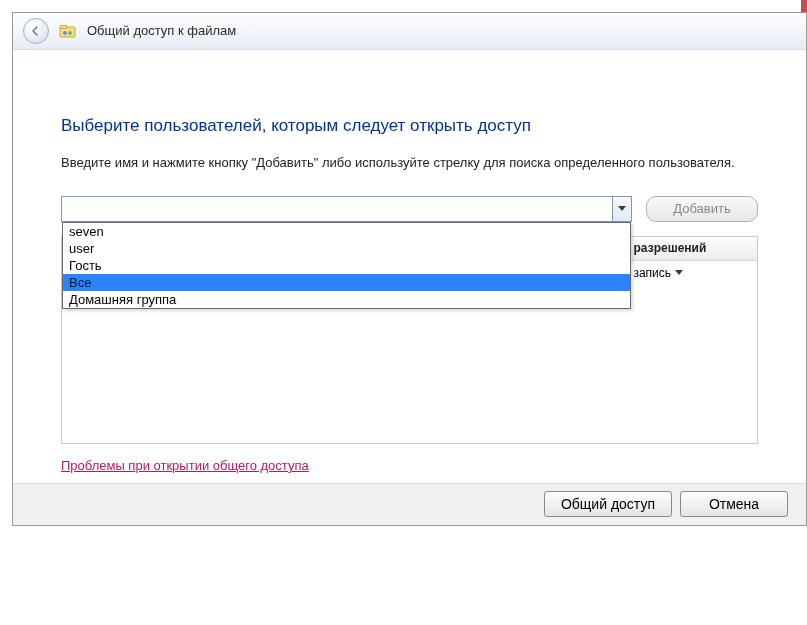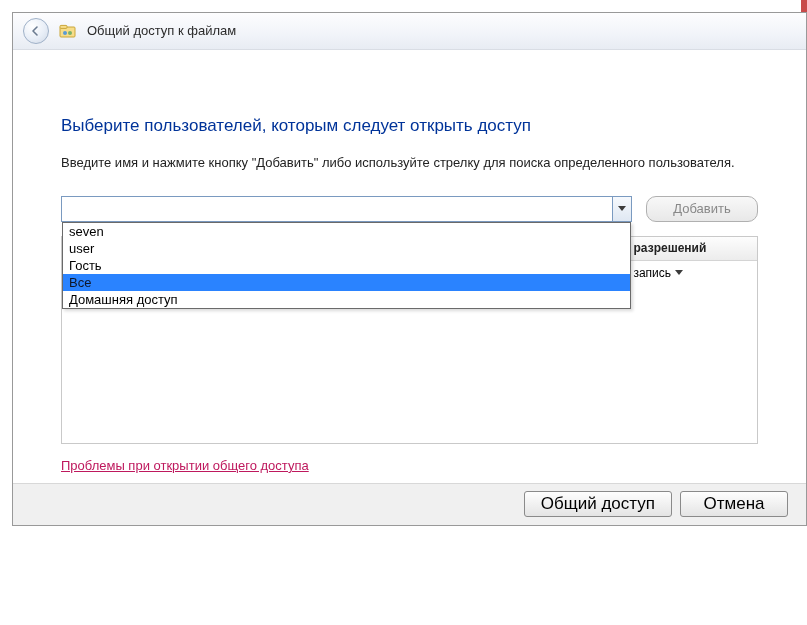--- a/index.html
+++ b/index.html
@@ -189,21 +189,21 @@
     gap: 8px;
   }
   .footer button {
     height: 26px;
     min-width: 108px;
     padding: 0 16px;
     border: 1px solid #8a8a8a;
     border-radius: 3px;
     background: linear-gradient(#fefefe, #e4e4e4);
     font-family: inherit;
-    font-size: 17px;
+    font-size: 14px;
     cursor: pointer;
   }
 </style>
 </head>
 <body>
 
 <div class="outer-edge"></div>
 
 <div class="window">
 
@@ -234,21 +234,21 @@
         <div class="combo-drop">
           <svg width="8" height="5" viewBox="0 0 8 5">
             <path d="M0 0 L4 5 L8 0 Z" fill="#3b3b3b"></path>
           </svg>
         </div>
         <div class="dropdown-list">
           <div class="opt">seven</div>
           <div class="opt">user</div>
           <div class="opt">Гость</div>
           <div class="opt selected">Все</div>
-          <div class="opt">Домашняя доступ</div>
+          <div class="opt">Домашняя группа</div>
         </div>
       </div>
       <button class="add-btn" disabled="">Добавить</button>
     </div>
 
     <div class="perm-table">
       <div class="perm-header">
         <div class="col1"></div>
         <div class="col2">Уровень разрешений</div>
       </div>

